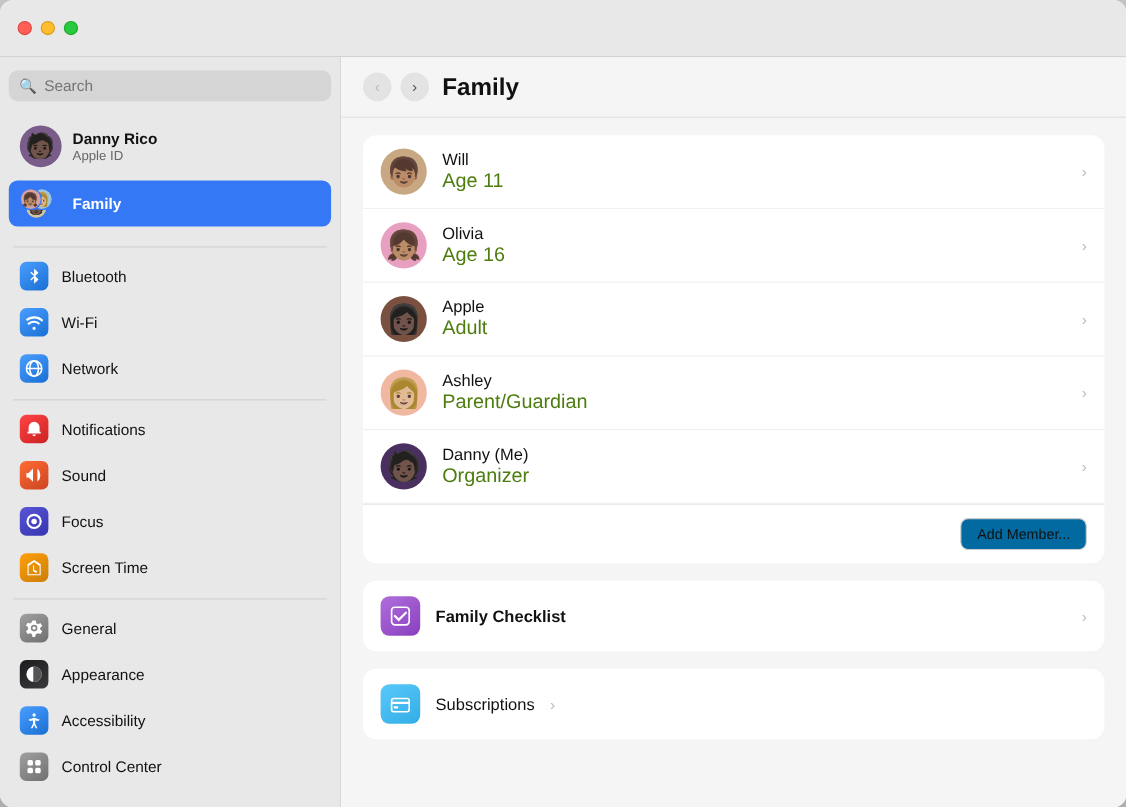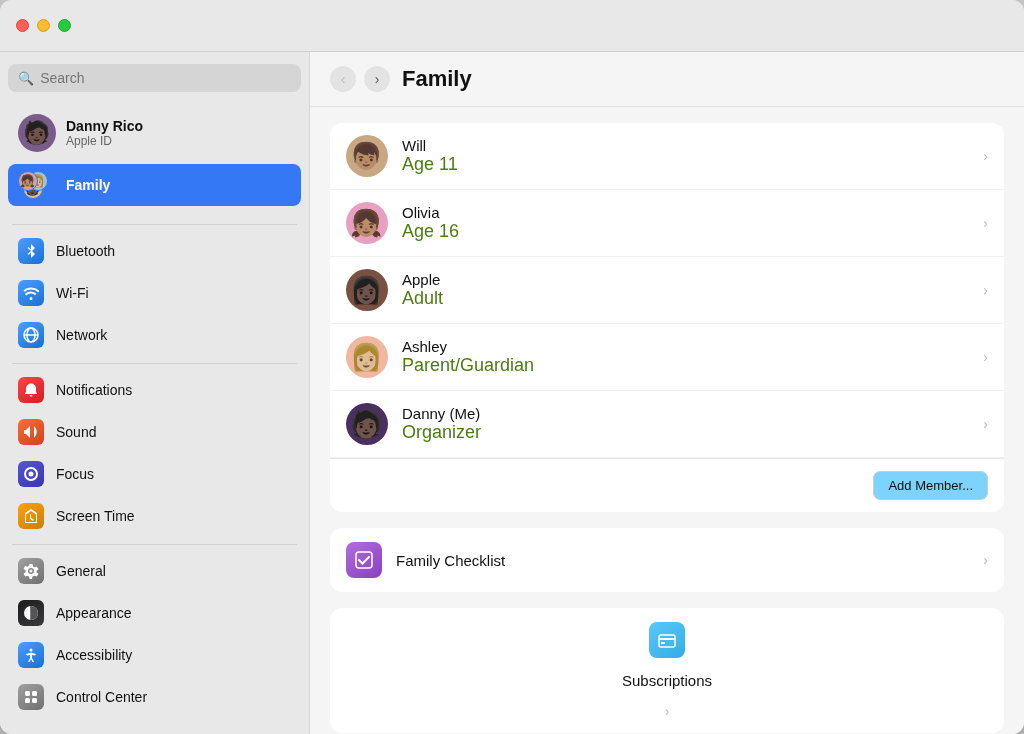--- a/index.html
+++ b/index.html
@@ -278,21 +278,21 @@
       line-height: 1.5;
       border-top: 1px solid #f0f0f0;
     }
     .add-member-row {
       display: flex;
       justify-content: flex-end;
       padding: 12px 16px;
       border-top: 1px solid #e8e8e8;
     }
     .add-member-btn {
-      background: #7dd3fc;
+      background: #0369a1;
       border: 1px solid #ccc;
       border-radius: 7px;
       padding: 6px 14px;
       font-size: 13px;
       color: #111;
       cursor: pointer;
       font-family: inherit;
     }
     
     .checklist-row {
@@ -307,32 +307,31 @@
       height: 36px;
       border-radius: 8px;
       background: linear-gradient(145deg, #af6fdb, #8a3fbf);
       display: flex;
       align-items: center;
       justify-content: center;
       font-size: 18px;
       flex-shrink: 0;
     }
     .checklist-info { flex: 1; }
-    .checklist-name { font-size: 15px; font-weight: 400; color: #111; }
+    .checklist-name { font-size: 15px; font-weight: 700; color: #111; }
     .checklist-count { font-size: 13px; color: #666; }
     
     .subscriptions-row {
       display: flex;
       align-items: center;
       padding: 14px 16px;
       gap: 14px;
       cursor: pointer;
       background: white;
       border-radius: 12px;
-      flex-direction: column;
     }
     .sub-icon-box {
       width: 36px;
       height: 36px;
       border-radius: 8px;
       background: linear-gradient(145deg, #5ac8fa, #32ade6);
       display: flex;
       align-items: center;
       justify-content: center;
       font-size: 18px;

